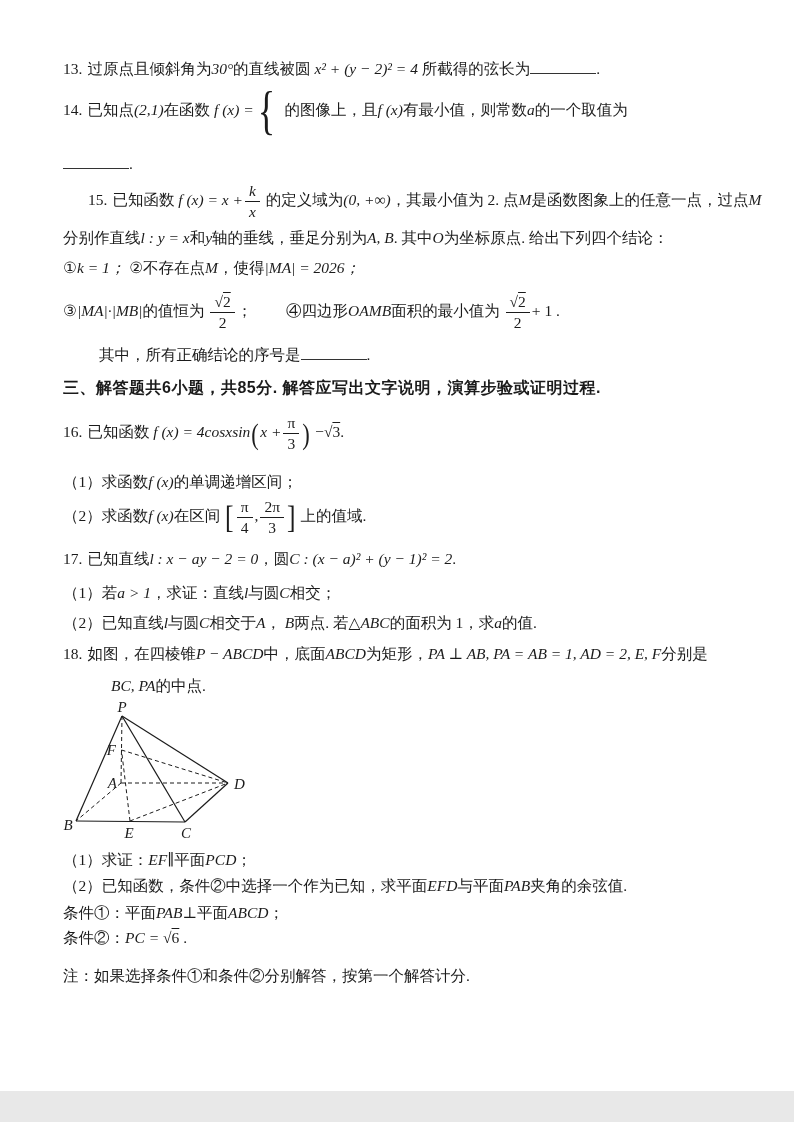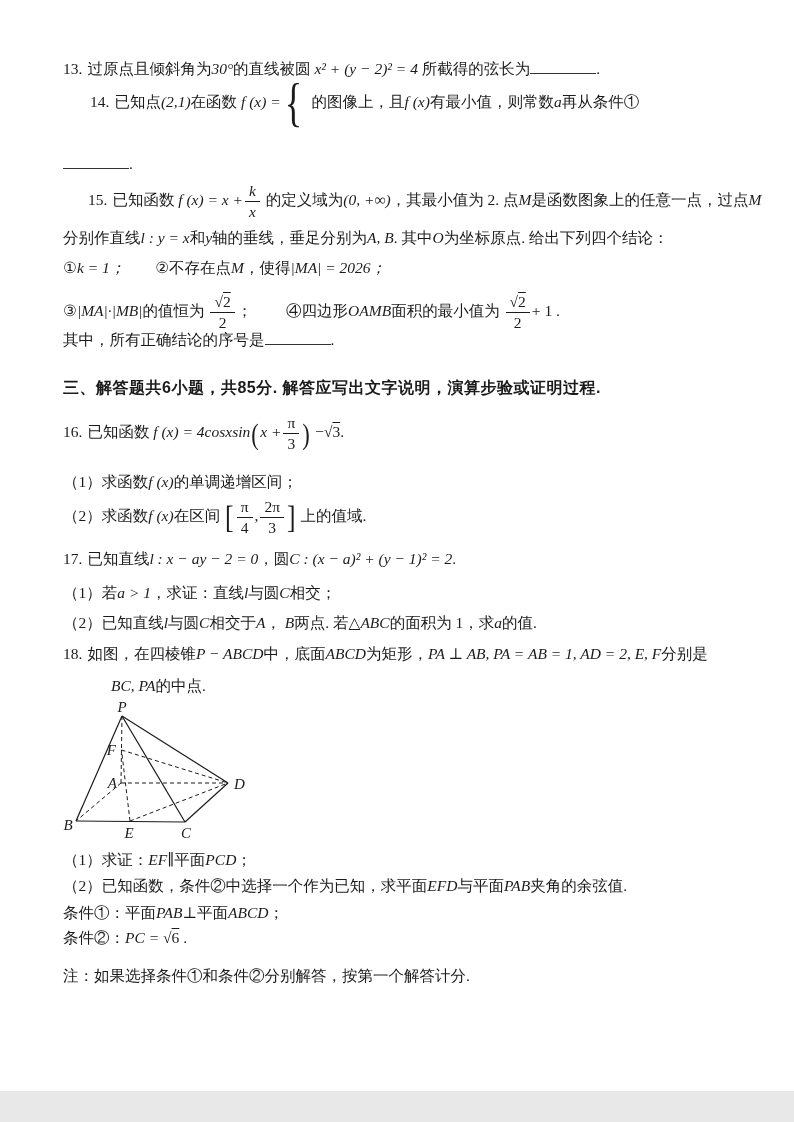--- a/index.html
+++ b/index.html
@@ -26,40 +26,40 @@
   .brace{display:inline-block;vertical-align:middle;font-size:52px;line-height:.9;font-weight:200;font-style:normal;transform:scaleX(.7);margin-right:2px;}
   
   .pwcol{display:inline-block;vertical-align:middle;text-align:left;}
   .pwrow{display:block;line-height:1.55;}
   sup{font-size:11px;}
   
   .blank{display:inline-block;width:66px;height:15px;border-bottom:1.2px solid #333;vertical-align:baseline;}
   
   .sec{font-family:"Liberation Sans","DejaVu Sans",sans-serif;font-weight:700;font-size:16px;letter-spacing:.5px;}
   .c4gap{margin-left:30px;}
-  .c2gap{margin-left:26px;}
+  .c2gap{}
   .footer{position:absolute;left:0;width:794px;top:1093px;text-align:center;font-size:13px;color:#2a2a2a;font-style:italic;}
   svg text{font-family:"Liberation Serif","DejaVu Serif",serif;font-style:italic;font-size:15px;fill:#1b1b1b;}
 </style>
 </head>
 <body>
 
 <div class="page">
   <div class="content">
 
     <div class="ln" style="top:6px;">
       <span class="qnum">13.</span><span>过原点且倾斜角为</span><span class="m">30°</span><span>的直线被圆</span>
       <span class="m">x² + (y − 2)² = 4</span>
       <span>所截得的弦长为</span><span class="blank"></span><span>.</span>
     </div>
 
-    <div class="ln" style="top:28px;margin-left:27px;">
+    <div class="ln" style="top:36px;">
       <span class="qnum">14.</span><span>已知点</span><span class="m">(2,1)</span><span>在函数</span>
       <span class="m">f (x) =</span><span class="brace">{</span>
-      <span>的图像上，且</span><span class="m">f (x)</span><span>有最小值，则常数</span><span class="m">a</span><span>再从条件①</span>
+      <span>的图像上，且</span><span class="m">f (x)</span><span>有最小值，则常数</span><span class="m">a</span><span>的一个取值为</span>
     </div>
 
     <div class="ln" style="top:101px;">
       <span class="blank"></span><span>.</span>
     </div>
 
     <div class="ln" style="top:130px;margin-left:25px;">
       <span class="qnum">15.</span><span>已知函数</span>
       <span class="m">f (x) = x +</span><span class="frac m"><span class="num">k</span><span class="den">x</span></span>
       <span>的定义域为</span><span class="m">(0, +∞)</span><span>，其最小值为 2. 点</span><span class="m">M</span><span>是函数图象上的任意一点，过点</span><span class="m">M</span>
@@ -74,21 +74,21 @@
       <span class="c2gap">②不存在点</span><span class="m">M</span><span>，使得</span><span class="m">|MA| = 2026；</span>
     </div>
 
     <div class="ln" style="top:241px;">
       <span>③</span><span class="m">|MA|·|MB|</span><span>的值恒为</span>
       <span class="frac"><span class="num sq"><span>√</span><span class="ol">2</span></span><span class="den">2</span></span><span>；</span>
       <span class="c4gap">④四边形</span><span class="m">OAMB</span><span>面积的最小值为</span>
       <span class="frac"><span class="num sq"><span>√</span><span class="ol">2</span></span><span class="den">2</span></span><span>+ 1 .</span>
     </div>
 
-    <div class="ln" style="top:277px;">
+    <div class="ln" style="top:292px;margin-left:36px;">
       <span>其中，所有正确结论的序号是</span><span class="blank"></span><span>.</span>
     </div>
 
     <div class="ln sec" style="top:325px;">
       <span>三、解答题共6小题，共85分. 解答应写出文字说明，演算步验或证明过程.</span>
     </div>
 
     <div class="ln" style="top:362px;">
       <span class="qnum">16.</span><span>已知函数</span>
       <span class="m">f (x) = 4cosxsin</span><span class="bp">(</span><span class="m">x +</span><span class="frac"><span class="num">π</span><span class="den">3</span></span><span class="bp">)</span>

